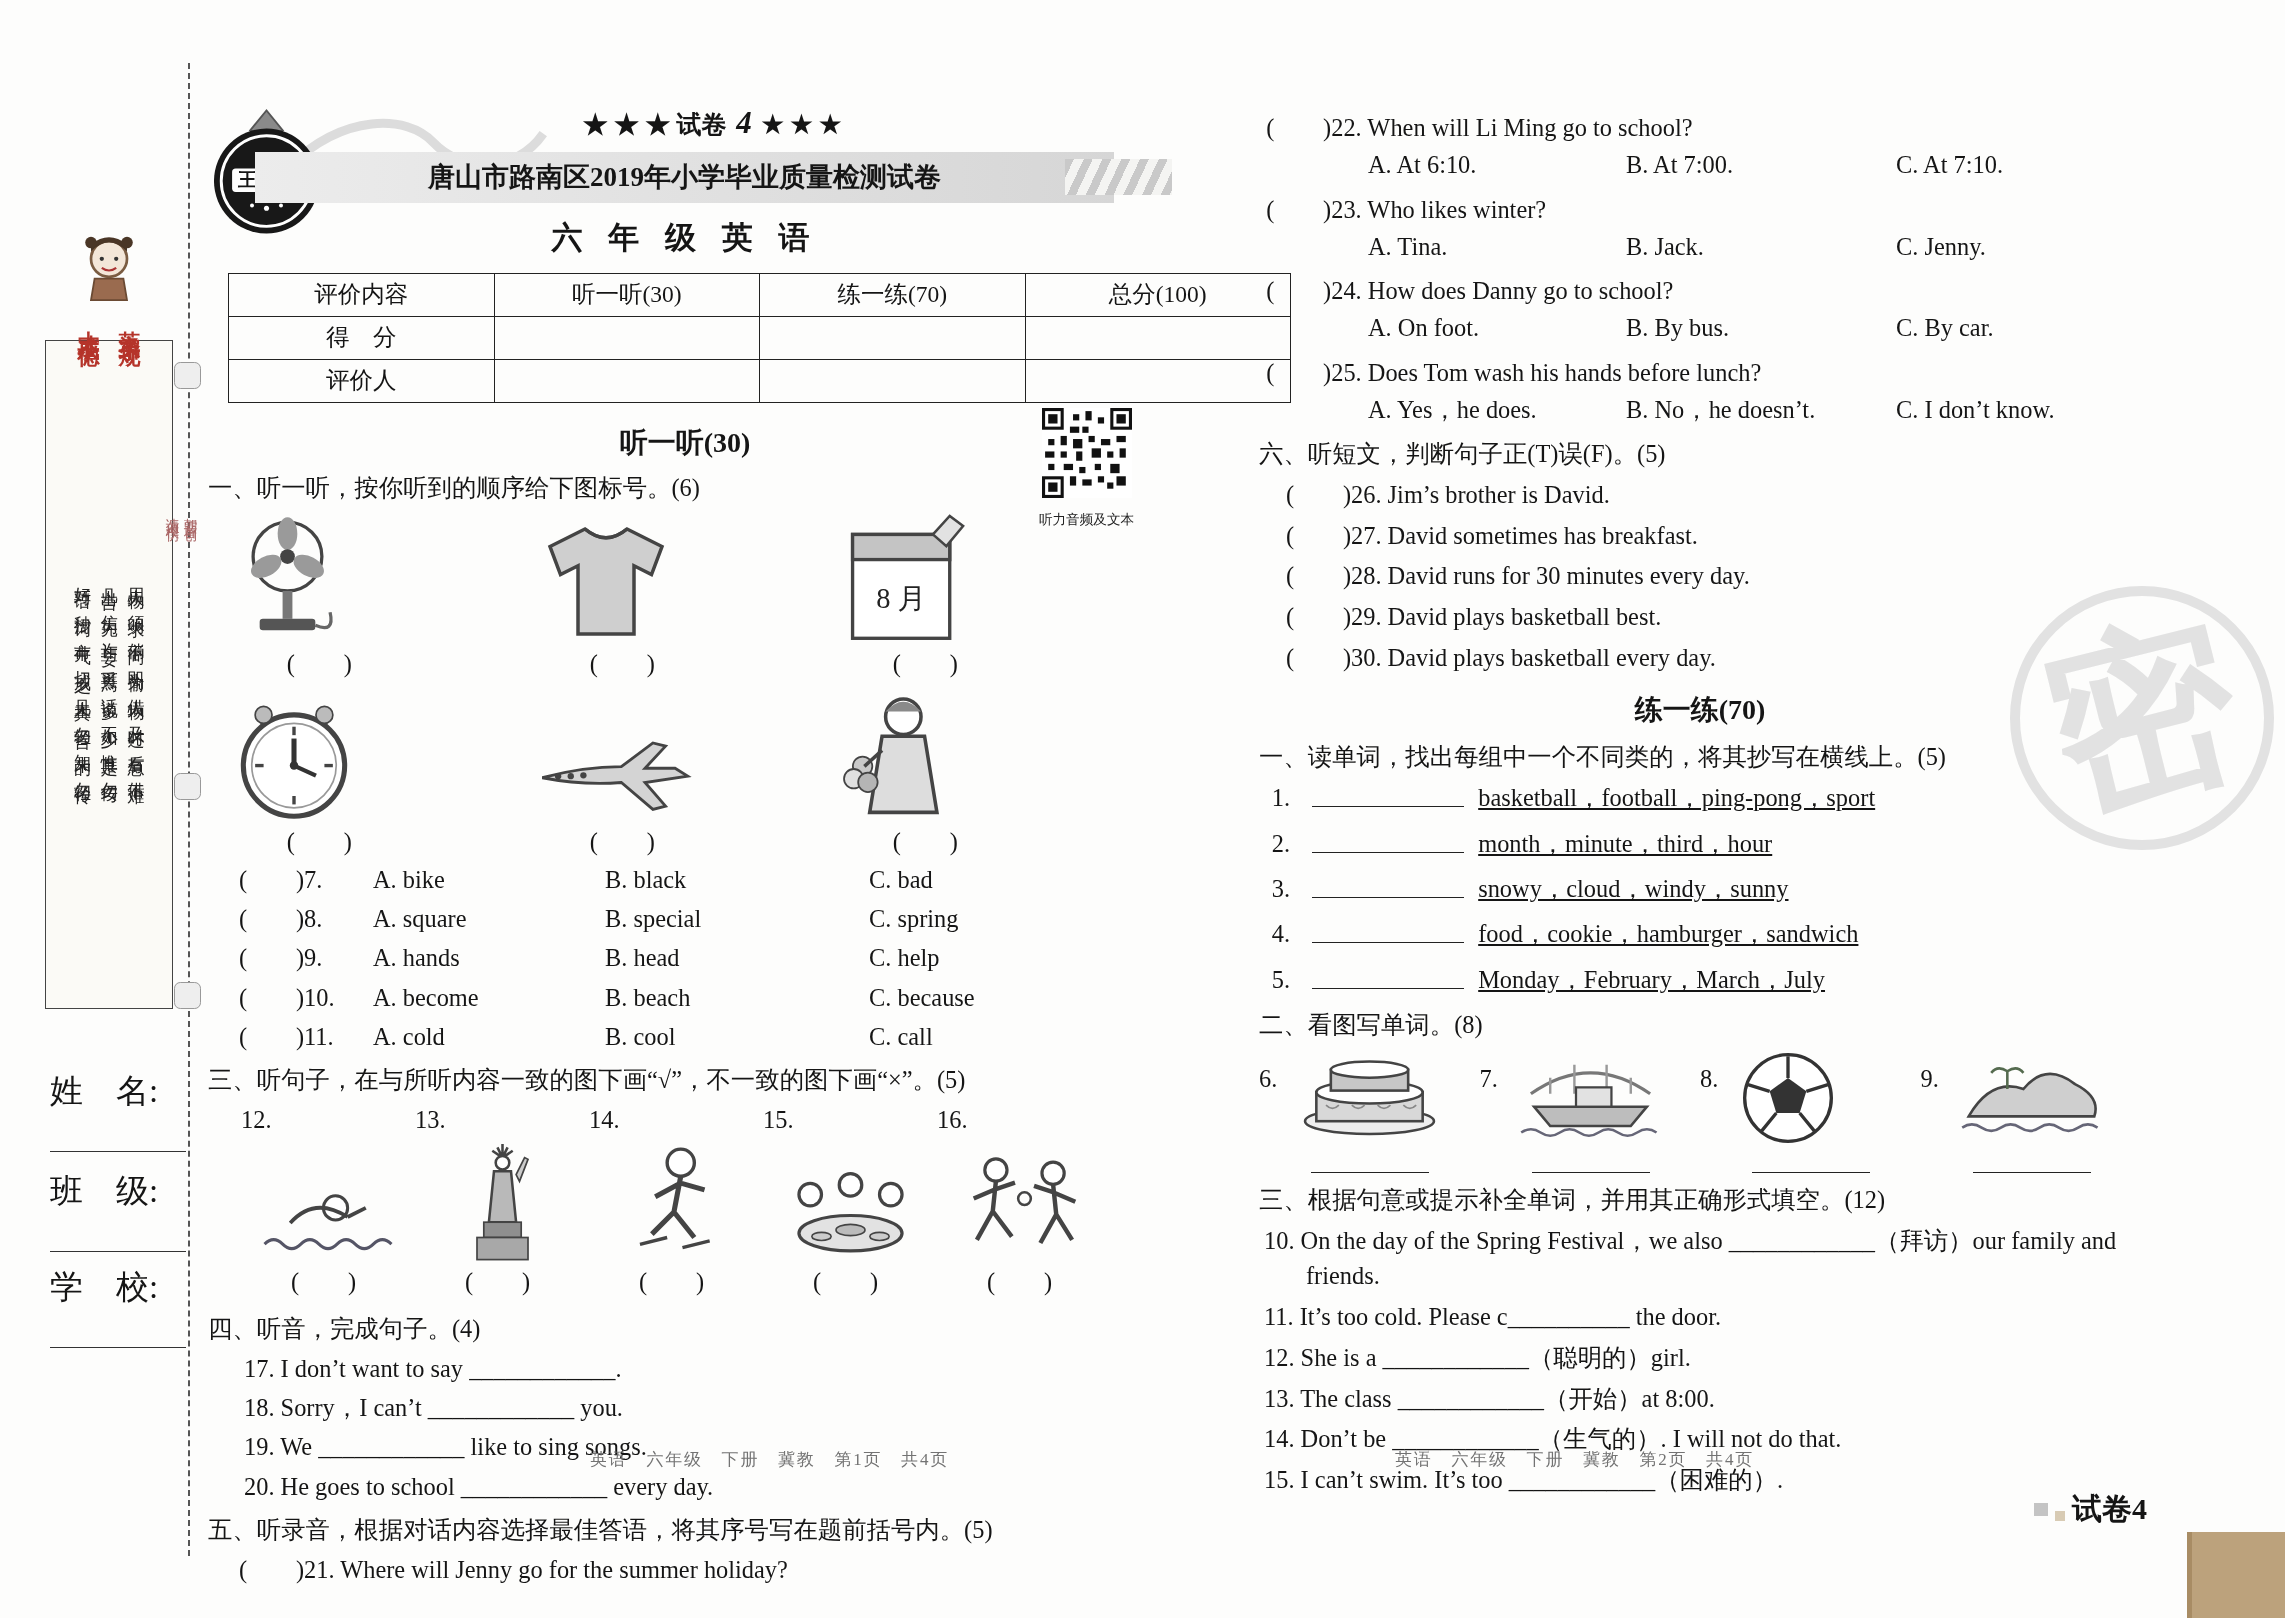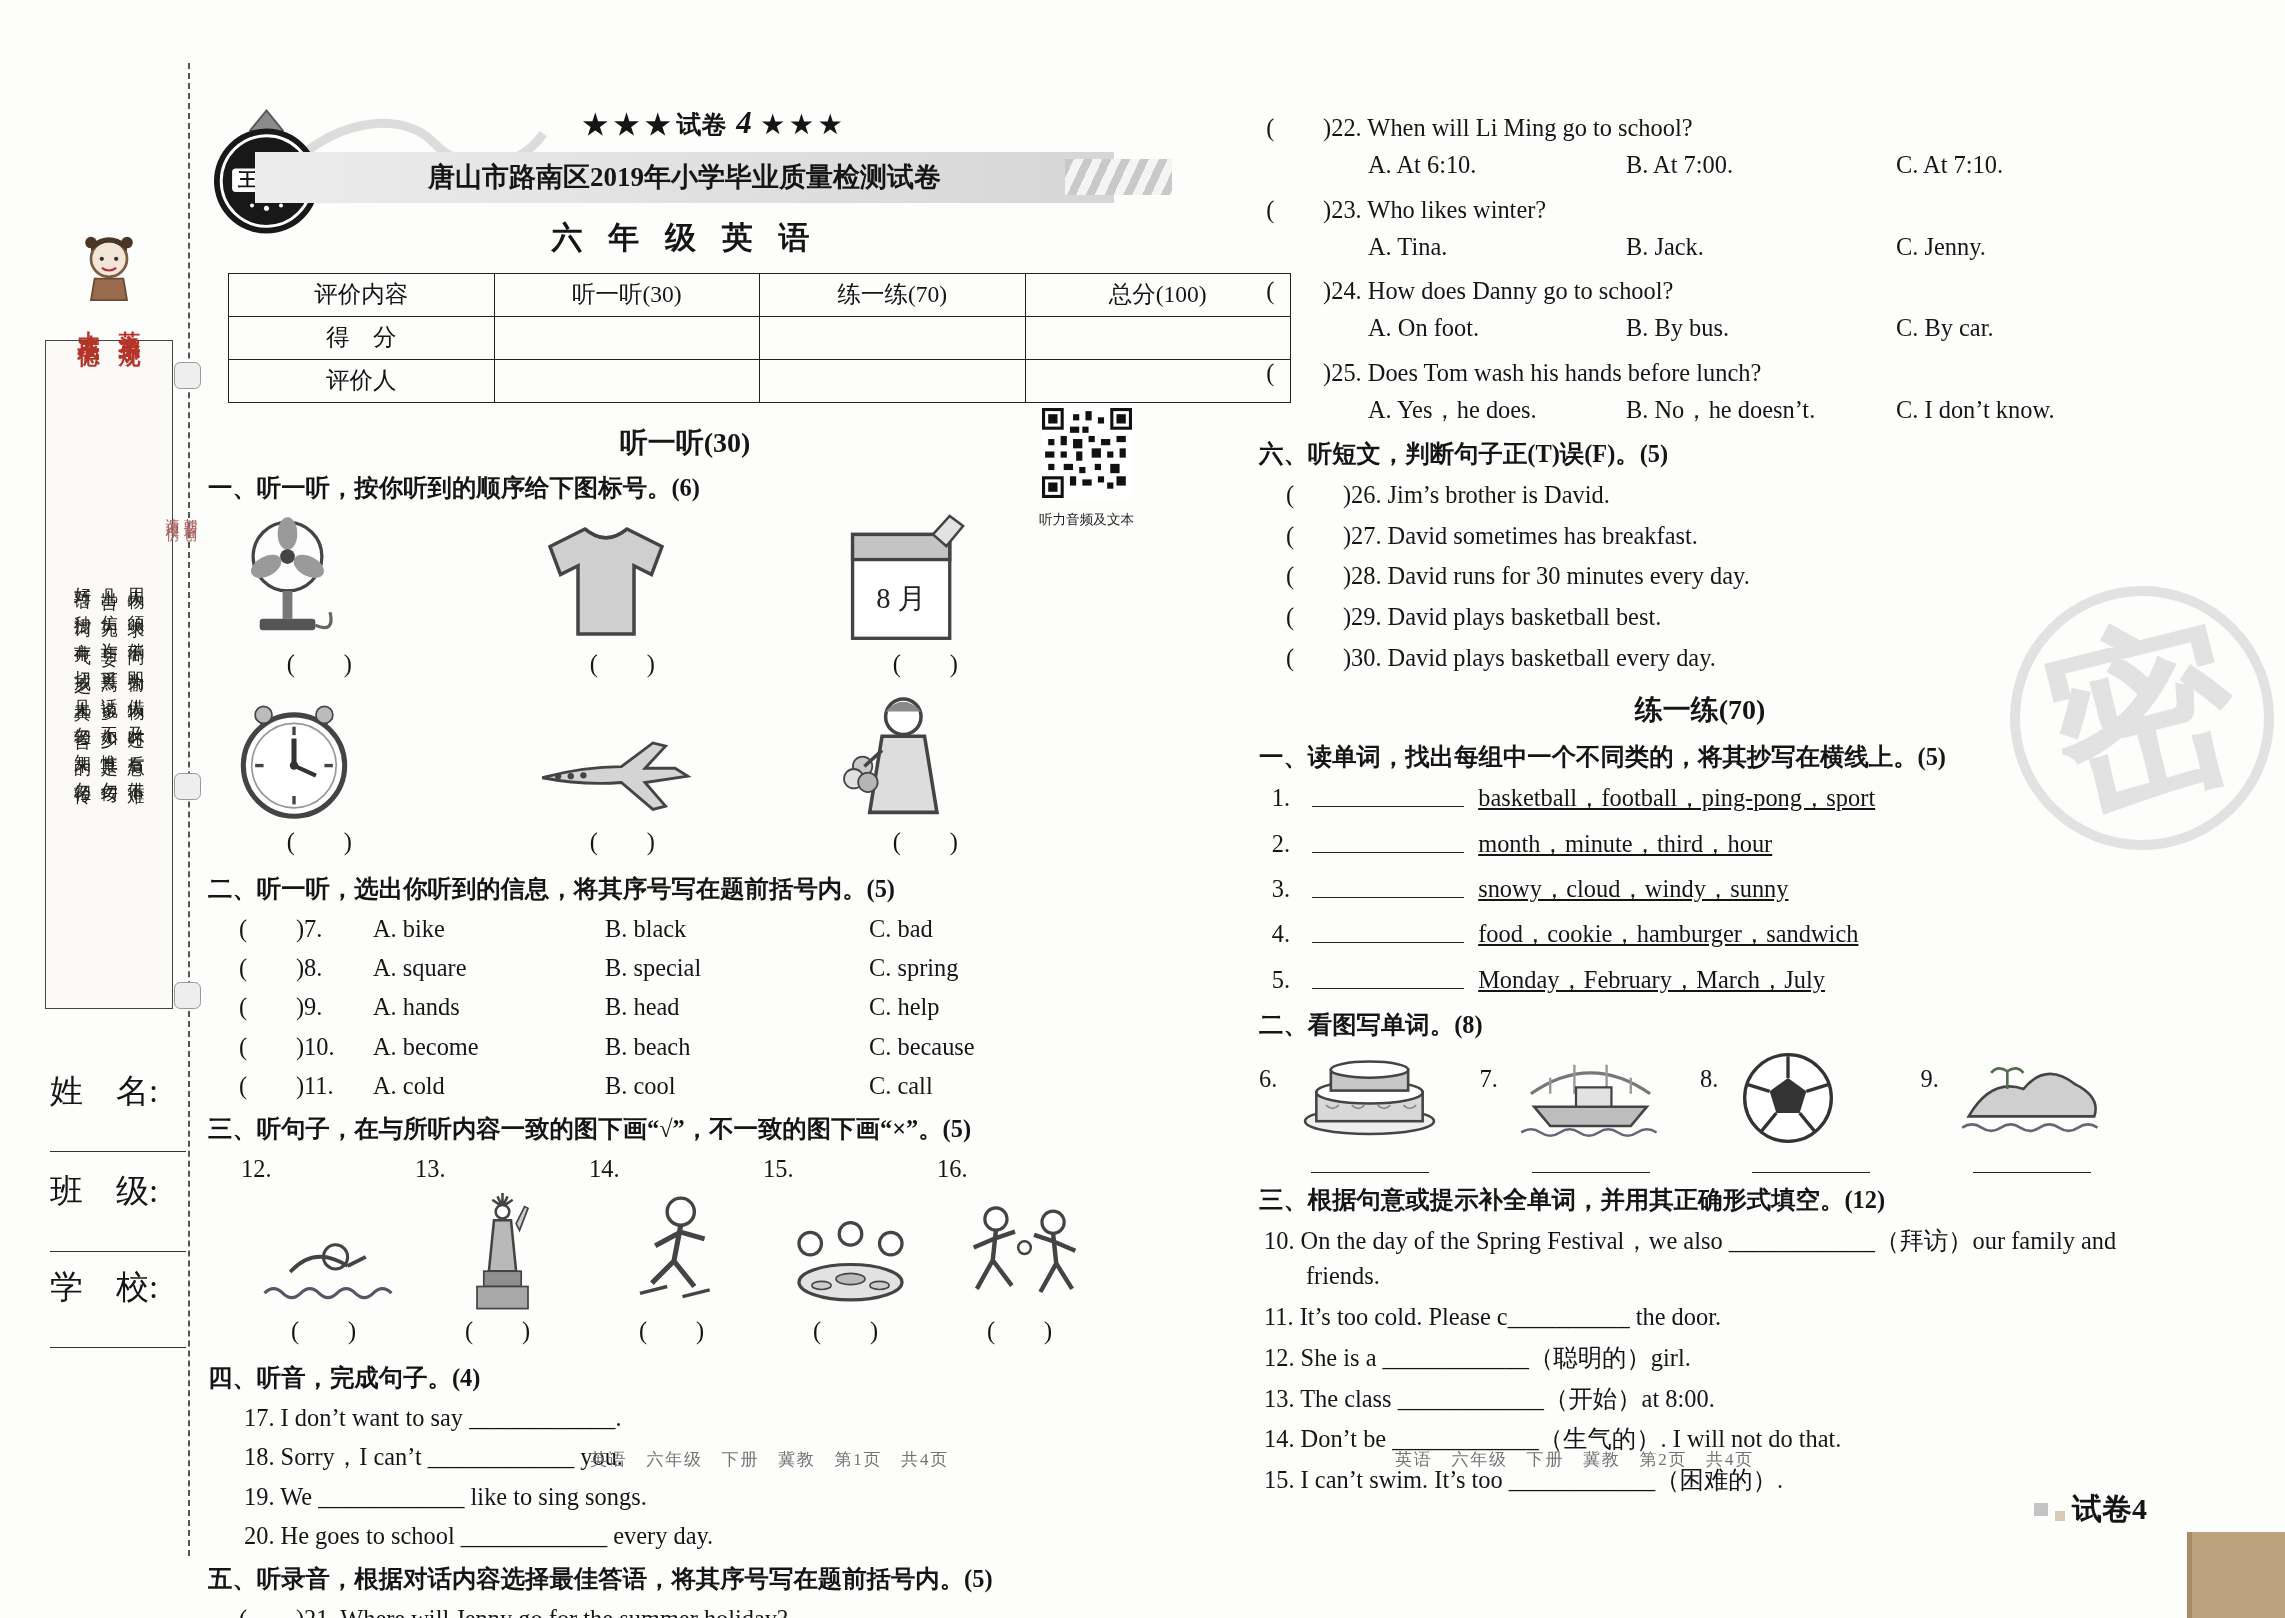--- a/index.html
+++ b/index.html
@@ -19,21 +19,21 @@
 .verse-box{border:1.8px solid #444;background:#fbfaf6;padding:9px 3.6px;display:flex;justify-content:center;gap:7.2px;height:669px;}
 .vcol{writing-mode:vertical-rl;text-orientation:upright;font-size:17px;line-height:1.15;letter-spacing:2.7px;color:#222;}
 .strip{position:absolute;left:163px;top:507px;writing-mode:vertical-rl;text-orientation:upright;font-size:13.6px;color:#a66;letter-spacing:3.6px;}
 .strip span{display:block;margin-bottom:16.3px;}
 .id-block{position:absolute;left:50px;width:136px;font-size:33px;}
 .id-line{border-bottom:1.8px solid #333;height:38px;width:136px;}
 
 
 .page-left{position:absolute;left:208px;top:101px;width:954px;font-size:24.4px;line-height:1.42;}
 .page-right{position:absolute;left:1259px;top:110px;width:882px;font-size:24.4px;line-height:1.45;}
-.sec{font-weight:700;margin:9px 0 5.4px;}
+.sec{font-weight:400;margin:9px 0 5.4px;}
 .big-head{font-size:28px;font-weight:700;text-align:center;}
 
 
 .logo{position:absolute;left:1.8px;top:3.6px;}
 .ribbon{position:absolute;left:72px;top:1.8px;}
 .star-row{text-align:center;margin:0 0 7.2px 54px;font-weight:700;font-size:25px;}
 .star-row .pn{font-style:italic;font-size:31px;padding:0 3.6px;}
 .banner{position:relative;width:859px;height:51px;line-height:51px;text-align:center;margin:0 0 12.7px 47px;background:linear-gradient(90deg,#ececec,#d6d6d6);font-size:27px;font-weight:700;}
 .banner::after{content:"";position:absolute;right:-58px;top:7.2px;width:107px;height:36px;background:repeating-linear-gradient(115deg,#c9c9c9 0 8.1px,#f4f4f2 8.1px 17px);}
 .subject{letter-spacing:9px;font-size:31px;margin-bottom:12.7px;}
@@ -325,21 +325,20 @@
             <circle cx="13" cy="42" r="5.5" fill="#c9c9c9" stroke="#444"></circle>
             <circle cx="8" cy="49" r="5.5" fill="#e0e0e0" stroke="#444"></circle>
             <circle cx="16" cy="51" r="5.5" fill="#b5b5b5" stroke="#444"></circle>
             <path d="M24 33 L14 42" stroke="#444" stroke-width="2"></path>
           </svg>
         </div>
         <div class="bracket t">(　　)</div>
       </div>
     </div>
 
-    <div class="sec t">二、听一听，选出你听到的信息，将其序号写在题前括号内。(5)</div>
     <div class="row5">
       <span class="c0 t">(　　)7.</span>
       <span class="c1 t">A. bike</span>
       <span class="c2 t">B. black</span>
       <span class="c3 t">C. bad</span>
     </div>
     <div class="row5">
       <span class="c0 t">(　　)8.</span>
       <span class="c1 t">A. square</span>
       <span class="c2 t">B. special</span>

